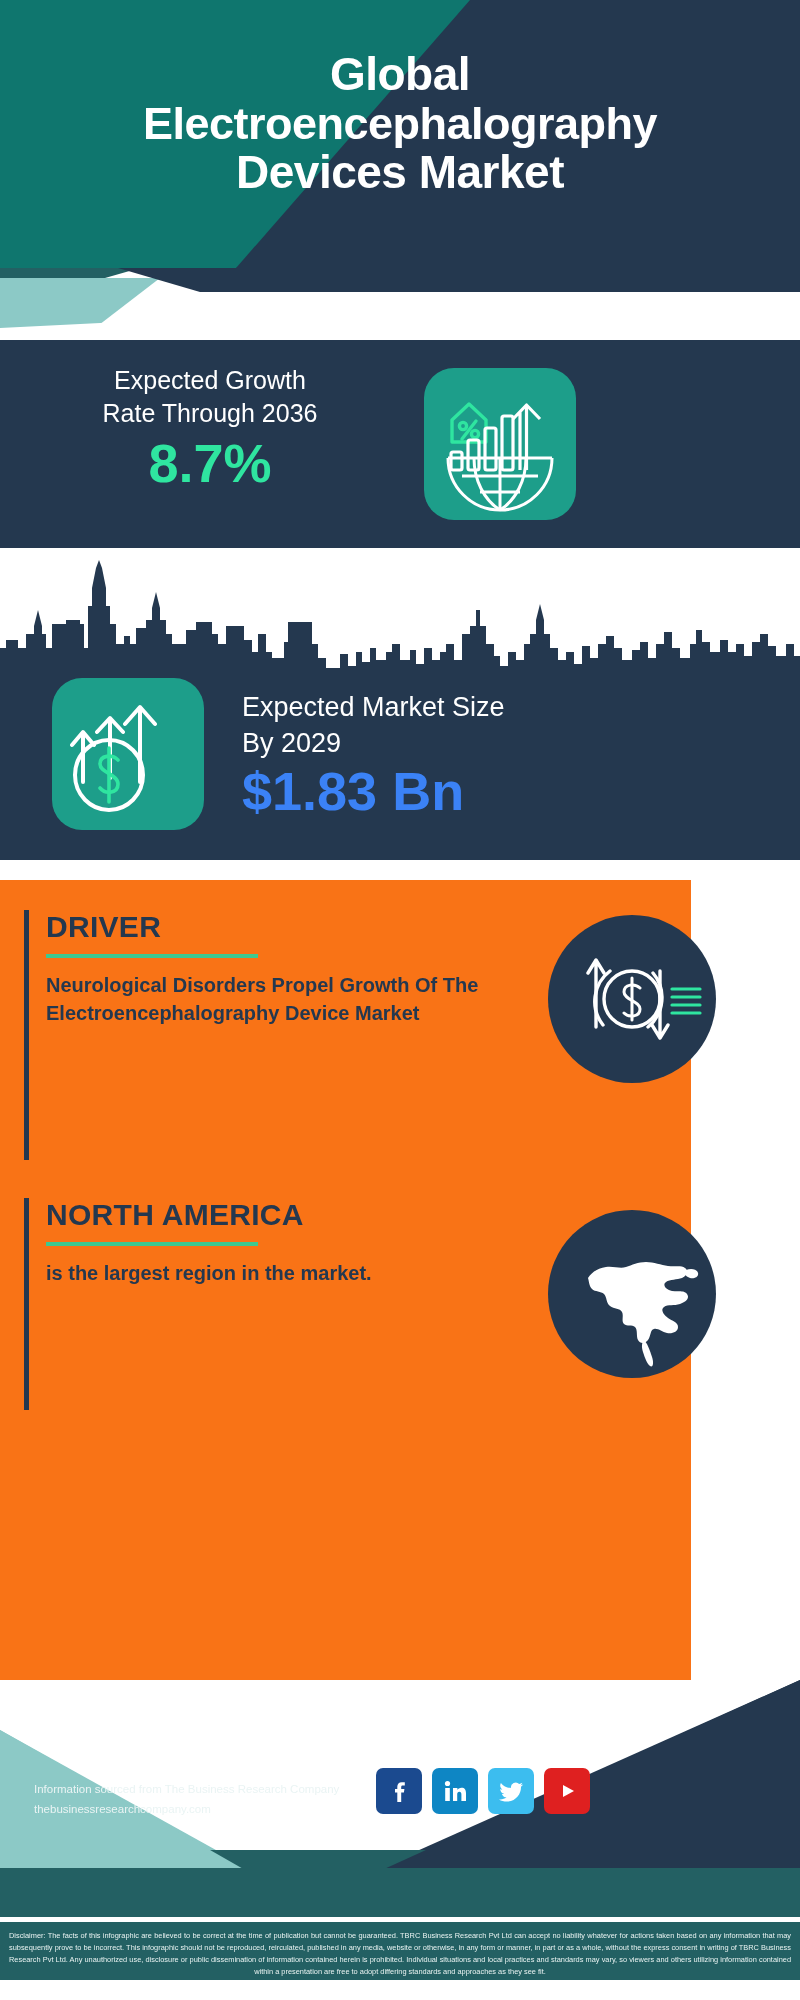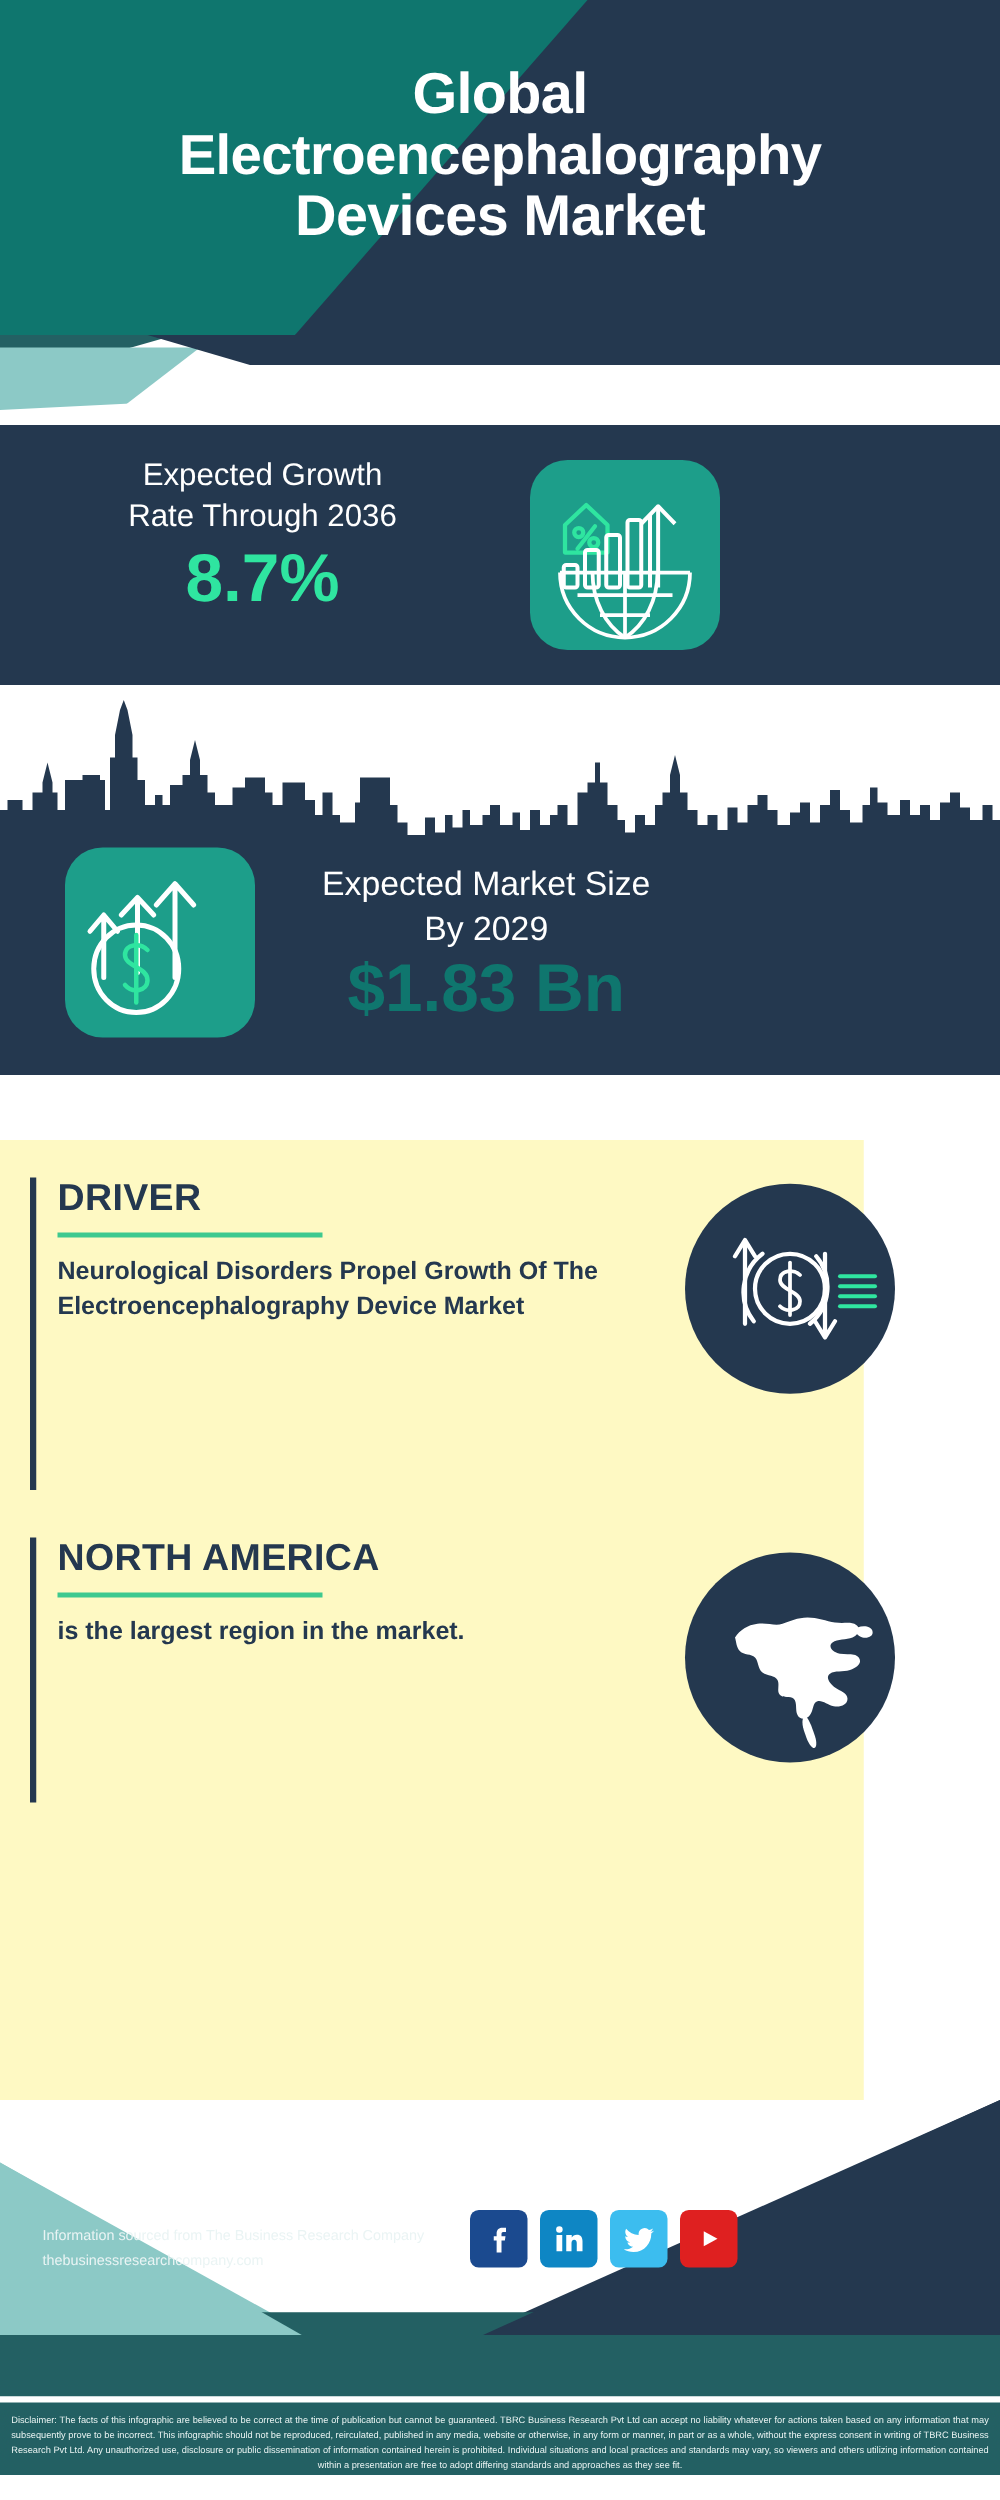--- a/index.html
+++ b/index.html
@@ -22,26 +22,26 @@
   .growth{position:absolute;left:0;top:340px;width:800px;height:208px;background:#24384f;}
   .growth-text{position:absolute;left:20px;top:24px;width:380px;text-align:center;color:#ffffff;}
   .growth-label{font-size:25px;line-height:1.32;font-weight:400;}
   .growth-value{margin-top:6px;font-size:54px;font-weight:bold;color:#2fe5a0;line-height:1;}
   .growth-icon{position:absolute;left:424px;top:28px;width:152px;height:152px;border-radius:30px;background:#1d9e8a;}
 
   
   .skyband{position:absolute;left:0;top:548px;width:800px;height:312px;background:#ffffff;overflow:hidden;}
   .sky-svg{position:absolute;left:0;top:0;width:800px;height:312px;display:block;}
   .msize-icon{position:absolute;left:52px;top:678px;width:152px;height:152px;border-radius:30px;background:#1d9e8a;z-index:4;}
-  .msize-text{position:absolute;left:224px;top:690px;width:330px;text-align:center;color:#ffffff;z-index:4;}
+  .msize-text{position:absolute;left:242px;top:690px;width:330px;text-align:left;color:#ffffff;z-index:4;}
   .msize-label{font-size:27px;line-height:1.32;}
-  .msize-value{margin-top:2px;font-size:54px;font-weight:bold;color:#0f766e;line-height:1.05;}
-
-  
-  .content{position:absolute;left:0;top:912px;width:691px;height:820px;background:#fef9c3;}
+  .msize-value{margin-top:2px;font-size:54px;font-weight:bold;color:#3b82f6;line-height:1.05;}
+
+  
+  .content{position:absolute;left:0;top:880px;width:691px;height:820px;background:#f97316;}
   .card{position:absolute;left:24px;width:760px;}
   .bar{position:absolute;left:0;top:0;width:5px;background:#24384f;}
   .card-body{position:absolute;left:22px;top:0;width:450px;}
   .card-title{font-size:30px;font-weight:bold;color:#24384f;letter-spacing:0.3px;line-height:1.1;}
   .rule{width:212px;height:4px;background:#3ec98f;margin-top:11px;margin-bottom:13px;}
   .card-text{font-size:20px;font-weight:bold;color:#24384f;line-height:1.42;}
   .card-circle{position:absolute;width:168px;height:168px;border-radius:50%;background:#24384f;}
 
   
   .footer{position:absolute;left:0;top:1680px;width:800px;height:320px;overflow:hidden;background:#ffffff;}

